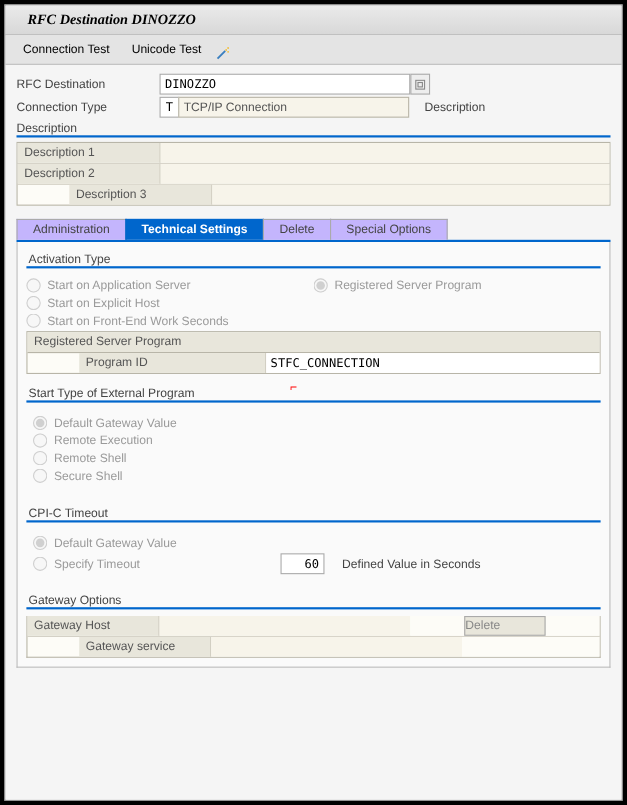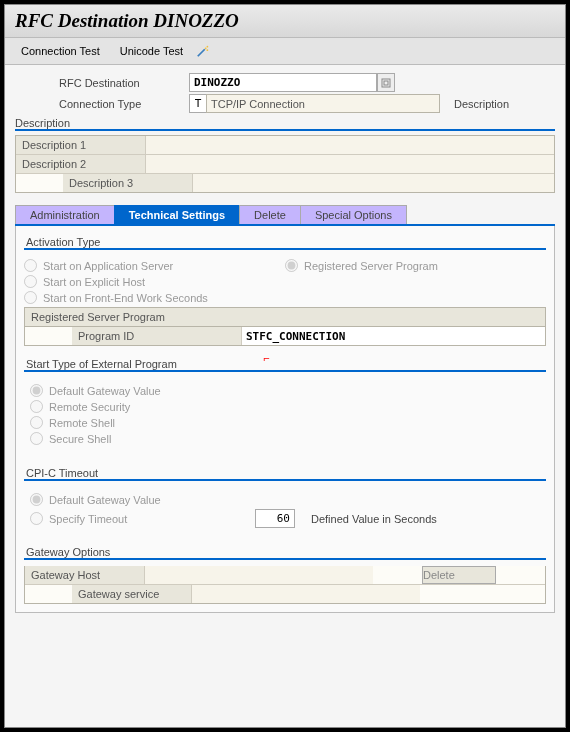--- a/index.html
+++ b/index.html
@@ -1,24 +1,24 @@
 <!DOCTYPE html>
 <html><head>
 <meta charset="utf-8">
 <style>
 * { box-sizing: border-box; margin: 0; padding: 0; }
 body { font-family: Arial, sans-serif; font-size: 11px; background: #000; width: 570px; height: 732px; padding: 4px; }
 .window { background: #f0f0f0; height: 100%; border: 1px solid #888; display: flex; flex-direction: column; }
-.titlebar { background: linear-gradient(#eaeaea,#d8d8d8); padding: 5px 10px; font-style: italic; font-weight: bold; font-size: 19px; font-family: "Times New Roman", serif; border-bottom: 1px solid #bbb; }
-.toolbar { background: #e4e4e4; border-bottom: 1px solid #bbb; padding: 3px 8px; display: flex; gap: 4px; align-items: center; }
+.titlebar { background: linear-gradient(#eaeaea,#d8d8d8); padding: 5px 20px; font-style: italic; font-weight: bold; font-size: 13px; font-family: "Times New Roman", serif; border-bottom: 1px solid #bbb; }
+.toolbar { background: #e4e4e4; border-bottom: 1px solid #bbb; padding: 3px 8px; display: flex; gap: 4px; align-items: flex-end; }
 .toolbar-btn { padding: 3px 7px; font-size: 11px; background: #e4e4e4; border: 1px solid transparent; cursor: pointer; }
 .toolbar-icon { width: 16px; height: 14px; display: inline-block; }
 .content { padding: 8px 10px; flex: 1; overflow: auto; background: #f5f5f5; }
 .field-row { display: flex; align-items: center; margin-bottom: 2px; }
-.label { color: #444; font-size: 11px; margin-left: 44px; }
+.label { color: #444; font-size: 11px; }
 .w-130 { width: 130px; }
 .input { background: #fff; border: 1px solid #aaa; height: 19px; padding: 2px 4px; font-size: 11px; font-family: monospace; }
 .input-ro { background: #f7f4ea; border: 1px solid #b8b5a8; height: 19px; padding: 2px 4px; font-size: 11px; color: #555; }
 .tiny-btn { width: 18px; height: 19px; border: 1px solid #aaa; background: #eee; display: inline-flex; align-items: center; justify-content: center; font-size: 9px; }
 .group-title { font-size: 11px; color: #444; padding: 2px 0 0 0; border-bottom: 2px solid #0066cc; margin-bottom: 4px; }
 .desc-table { border: 1px solid #b8b5a8; }
 .desc-row { display: flex; border-bottom: 1px solid #d0ccc0; }
 .desc-row:last-child { border-bottom: none; padding-left: 47px; }
 .desc-lbl { width: 130px; background: #e8e6db; border-right: 1px solid #d0ccc0; padding: 3px 6px; font-size: 11px; color: #555; }
 .desc-val { flex: 1; }
@@ -57,33 +57,33 @@
           <circle cx="13" cy="3" r="1" fill="#f0c040"></circle>
           <circle cx="13" cy="7" r="1" fill="#f0c040"></circle>
         </svg>
     </span>
   </div>
 
   <div class="content">
 
     <div class="field-row">
       <span class="label w-130">RFC Destination</span>
-      <input class="input" style="width: 188px; font-weight: bold;" value="DINOZZO">
+      <input class="input" style="width: 228px;" value="DINOZZO">
       <span class="tiny-btn">
         <svg width="10" height="10" viewBox="0 0 10 10">
             <rect x="1" y="1" width="8" height="8" fill="none" stroke="#888"></rect>
             <rect x="3" y="3" width="4" height="4" fill="none" stroke="#888"></rect>
           </svg>
       </span>
     </div>
 
     <div class="field-row">
       <span class="label w-130">Connection Type</span>
       <input class="input" style="width: 18px; text-align: center;" value="T">
-      <input class="input-ro" style="width: 234px; margin-left: -1px;" readonly="" value="TCP/IP Connection">
+      <input class="input-ro" style="width: 210px; margin-left: -1px;" readonly="" value="TCP/IP Connection">
       <span class="label" style="margin-left:14px">Description</span>
     </div>
 
     <div class="group-title">Description</div>
     <div class="desc-table box">
       <div class="desc-row">
         <div class="desc-lbl">Description 1</div>
         <div class="desc-val"><input class="desc-input" value="" style=""></div>
       </div>
       <div class="desc-row">
@@ -126,37 +126,37 @@
               <input type="radio" class="radio-input" disabled="" checked="" style="">
               <span>Registered Server Program</span>
             </div>
         </div>
       </div>
 
       <div class="box">
         <div class="box-title">Registered Server Program</div>
         <div class="desc-row" style="border:none">
           <div class="desc-lbl" style="width:170px">Program ID</div>
-          <div class="desc-val"><input class="desc-input" style="background: rgb(255, 255, 255); font-family: monospace; font-weight: bold;" value="STFC_CONNECTION"></div>
+          <div class="desc-val"><input class="desc-input" style="background: rgb(255, 255, 255); font-family: monospace;" value="STFC_CONNECTION"></div>
         </div>
       </div>
 
       <div style="height:10px"></div>
       <div class="section-title highlight-box">
         <span>Start Type of External Program</span>
         <span class="red-bracket-tr">⌐</span>
       </div>
       <div class="radio-group">
         <div class="radio-row radio-disabled">
             <input type="radio" class="radio-input" disabled="" checked="" style="">
             <span>Default Gateway Value</span>
           </div>
         <div class="radio-row radio-disabled">
             <input type="radio" class="radio-input" disabled="" style="">
-            <span>Remote Security</span>
+            <span>Remote Execution</span>
           </div>
         <div class="radio-row radio-disabled">
             <input type="radio" class="radio-input" disabled="" style="">
             <span>Remote Shell</span>
           </div>
         <div class="radio-row radio-disabled">
             <input type="radio" class="radio-input" disabled="" style="">
             <span>Secure Shell</span>
           </div>
       </div>

